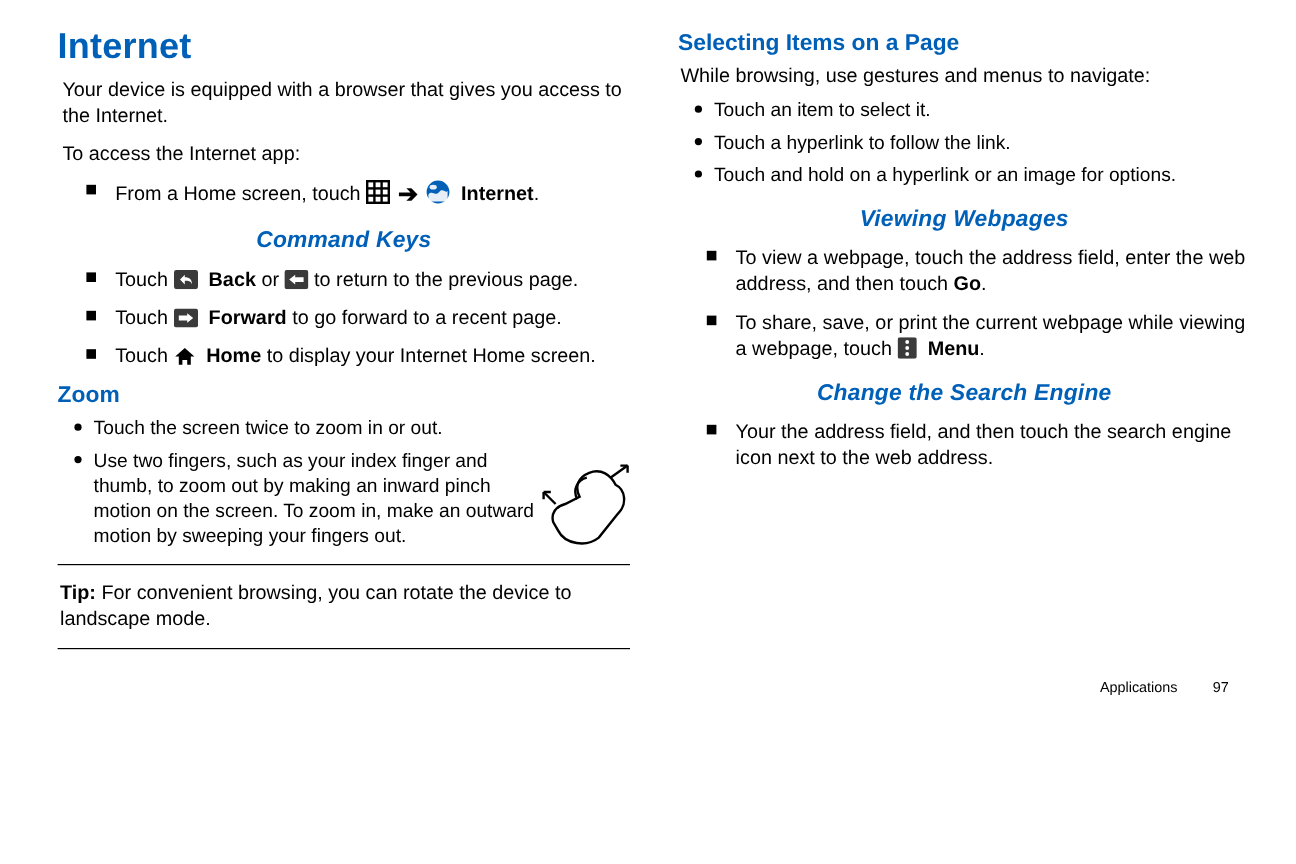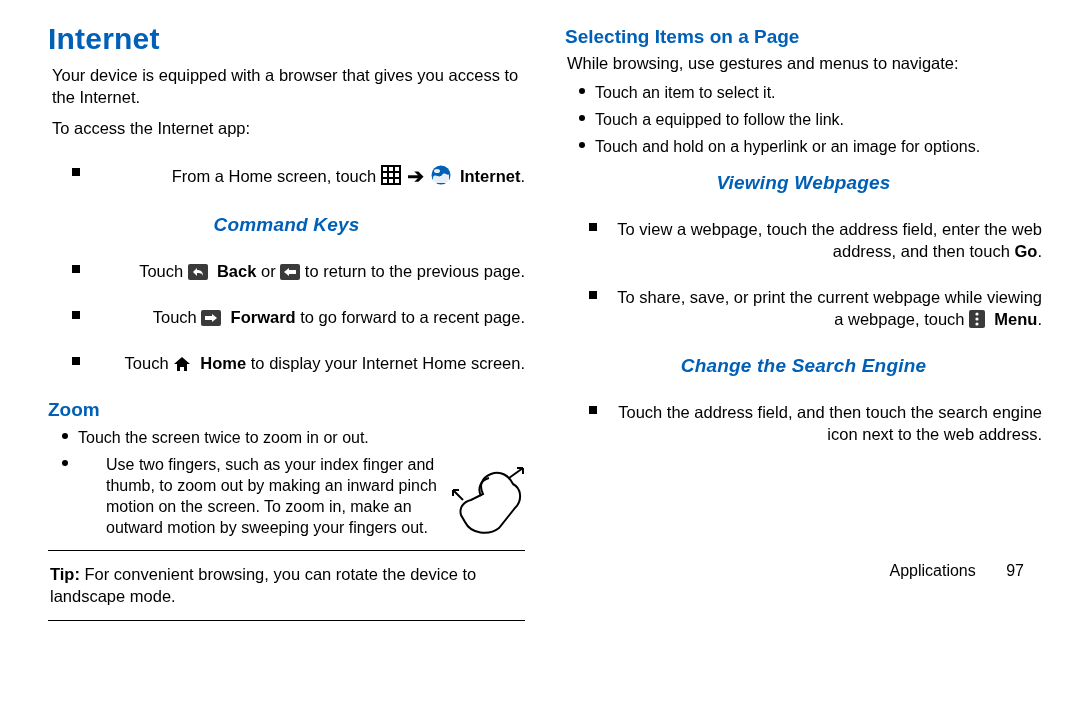--- a/index.html
+++ b/index.html
@@ -56,24 +56,23 @@
     margin: 10px 0 4px 0;
   }
   ul.square {
     list-style: none;
     padding: 0 0 0 24px;
     margin: 4px 0;
   }
   ul.square > li {
     position: relative;
     padding-left: 24px;
-    margin: 24px 0;
+    margin: 10px 0;
     line-height: 1.35;
     font-size: 16.5px;
-    text-align: right;
   }
   ul.square > li::before {
     content: "";
     position: absolute;
     left: 0;
     top: 5px;
     width: 8px;
     height: 8px;
     background: #000;
   }
@@ -111,32 +110,31 @@
     margin: 12px 0;
   }
   .tip-block {
     font-size: 16.5px;
     line-height: 1.35;
     padding-left: 2px;
   }
   .zoom-wrap {
     position: relative;
     padding-right: 80px;
-    margin-left: 28px;
   }
   .pinch-img {
     position: absolute;
     right: -6px;
     top: 6px;
   }
   .footer {
     position: absolute;
     right: 56px;
     bottom: 24px;
-    font-size: 16px;
+    font-size: 12px;
   }
   .footer .sec { margin-right: 26px; }
   .arrow-big {
     display: inline-block;
     font-size: 20px;
     font-weight: 900;
     vertical-align: -1px;
     padding: 0 2px;
   }
 </style>
@@ -255,21 +253,21 @@
         <span class="bold">Tip:</span><span> For convenient browsing, you can rotate the device to landscape mode.</span>
       </div>
       <hr class="hr">
     </div>
 
     <div class="col">
       <div class="h3blue" style="margin-top:8px">Selecting Items on a Page</div>
       <p class="body-text" style="margin-left:2px">While browsing, use gestures and menus to navigate:</p>
       <ul class="round">
         <li>Touch an item to select it.</li>
-        <li>Touch a equipped to follow the link.</li>
+        <li>Touch a hyperlink to follow the link.</li>
         <li>Touch and hold on a hyperlink or an image for options.</li>
       </ul>
 
       <div class="h2blue">Viewing Webpages</div>
       <ul class="square">
         <li>
           <span>To view a webpage, touch the address field, enter the web address, and then touch </span><span class="bold">Go</span><span>.</span>
         </li>
         <li>
           <span>To share, save, or print the current webpage while viewing a webpage, touch </span>
@@ -280,21 +278,21 @@
               <circle cx="8" cy="9" r="1.6" fill="#fff"></circle>
               <circle cx="8" cy="14" r="1.6" fill="#fff"></circle>
             </svg>
           </span>
           <span class="bold">&nbsp;<span>Menu</span></span><span>.</span>
         </li>
       </ul>
 
       <div class="h2blue">Change the Search Engine</div>
       <ul class="square">
-        <li>Touch the address field, and then touch the search engine icon next to the web address.</li>
+        <li>Your the address field, and then touch the search engine icon next to the web address.</li>
       </ul>
     </div>
 
   </div>
 
   <div class="footer">
     <span class="sec">Applications</span>
     <span>97</span>
   </div>
 </div>

